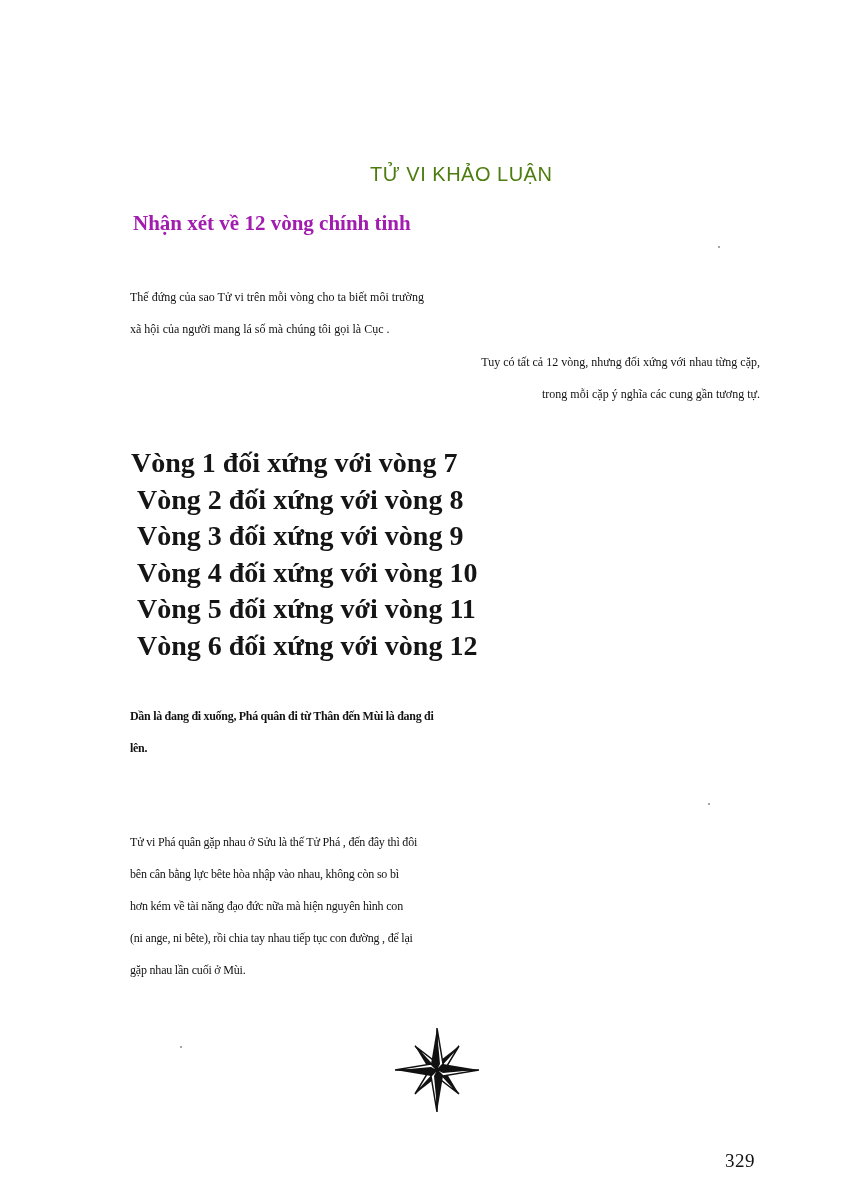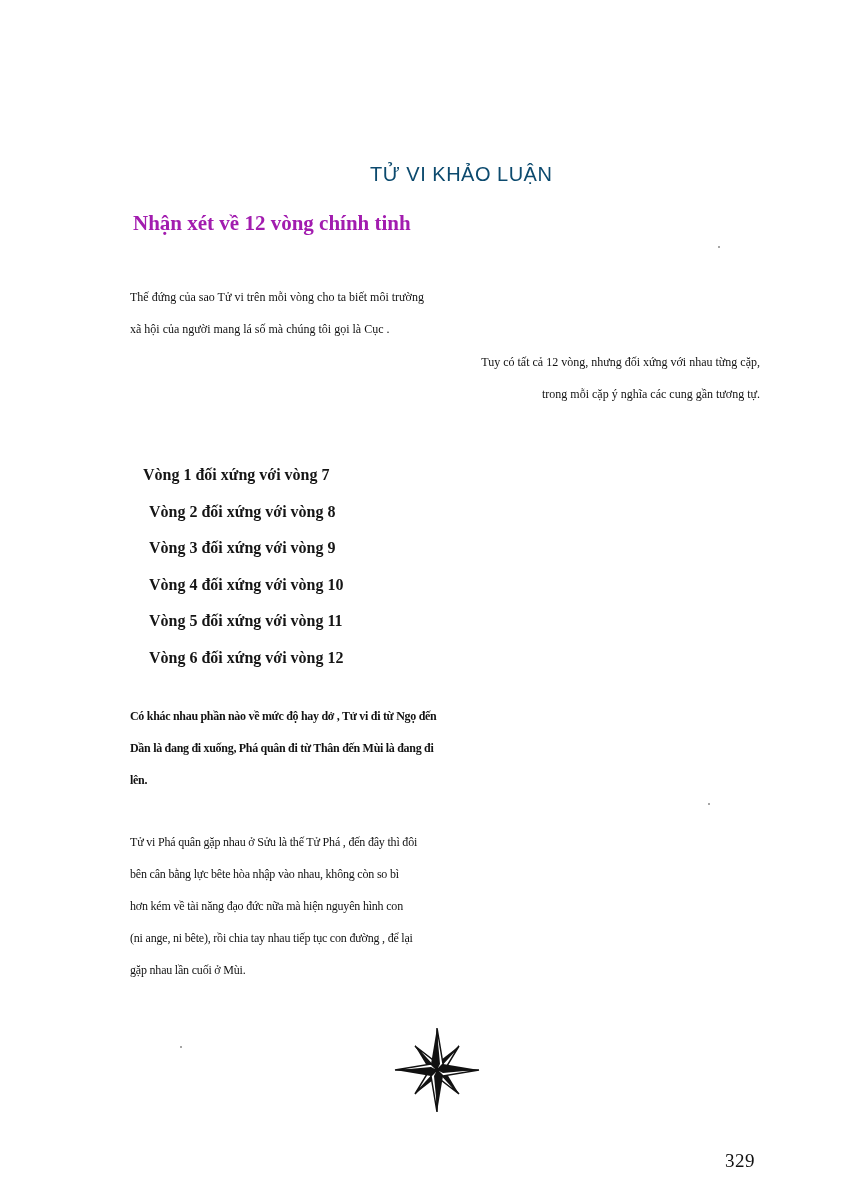--- a/index.html
+++ b/index.html
@@ -20,21 +20,21 @@
       left: 0; top: 0;
       width: 860px; height: 1200px;
     }
     .running-header {
       position: absolute;
       left: 370px;
       top: 163px;
       font-family: "Liberation Sans", "DejaVu Sans", sans-serif;
       font-size: 20px;
       letter-spacing: 0.5px;
-      color: #0c4a6e;
+      color: #4d7c0f;
       white-space: nowrap;
     }
     .section-title {
       position: absolute;
       left: 133px;
       top: 211px;
       font-size: 21px;
       font-weight: bold;
       white-space: nowrap;
       color: #a21caf;
@@ -51,24 +51,24 @@
     .para .line {
       display: block;
       white-space: nowrap;
     }
     .p1 { top: 281px; }
     .p2 { top: 346px; text-align: right; }
     .pairs {
       position: absolute;
       left: 131px;
       top: 445px;
-      margin: 12px;
+      margin: 0;
       padding: 0;
       list-style: none;
-      font-size: 16px;
+      font-size: 28px;
       font-weight: bold;
       line-height: 36.6px;
       color: #151515;
     }
     .pairs li {
       white-space: nowrap;
     }
     .pairs li:nth-child(n+2) { padding-left: 6px; }
     .p3 { top: 700px; font-weight: bold; letter-spacing: -0.3px; }
     .p4 { top: 826px; letter-spacing: -0.2px; }
@@ -117,21 +117,20 @@
   <ul class="pairs">
     <li>Vòng 1 đối xứng với vòng 7</li>
     <li>Vòng 2 đối xứng với vòng 8</li>
     <li>Vòng 3 đối xứng với vòng 9</li>
     <li>Vòng 4 đối xứng với vòng 10</li>
     <li>Vòng 5 đối xứng với vòng 11</li>
     <li>Vòng 6 đối xứng với vòng 12</li>
   </ul>
 
   <p class="para p3">
-    <span class="line">Có khác nhau phần nào về mức độ hay dở , Tử vi đi từ Ngọ đến</span>
     <span class="line">Dần là đang đi xuống, Phá quân đi từ Thân đến Mùi là đang đi</span>
     <span class="line">lên.</span>
   </p>
 
   <p class="para p4">
     <span class="line">Tử vi Phá quân gặp nhau ở Sửu là thế Tử Phá , đến đây thì đôi</span>
     <span class="line">bên cân bằng lực bête hòa nhập vào nhau, không còn so bì</span>
     <span class="line">hơn kém về tài năng đạo đức nữa mà hiện nguyên hình con</span>
     <span class="line">(ni ange, ni bête), rồi chia tay nhau tiếp tục con đường , để lại</span>
     <span class="line">gặp nhau lần cuối ở Mùi.</span>

